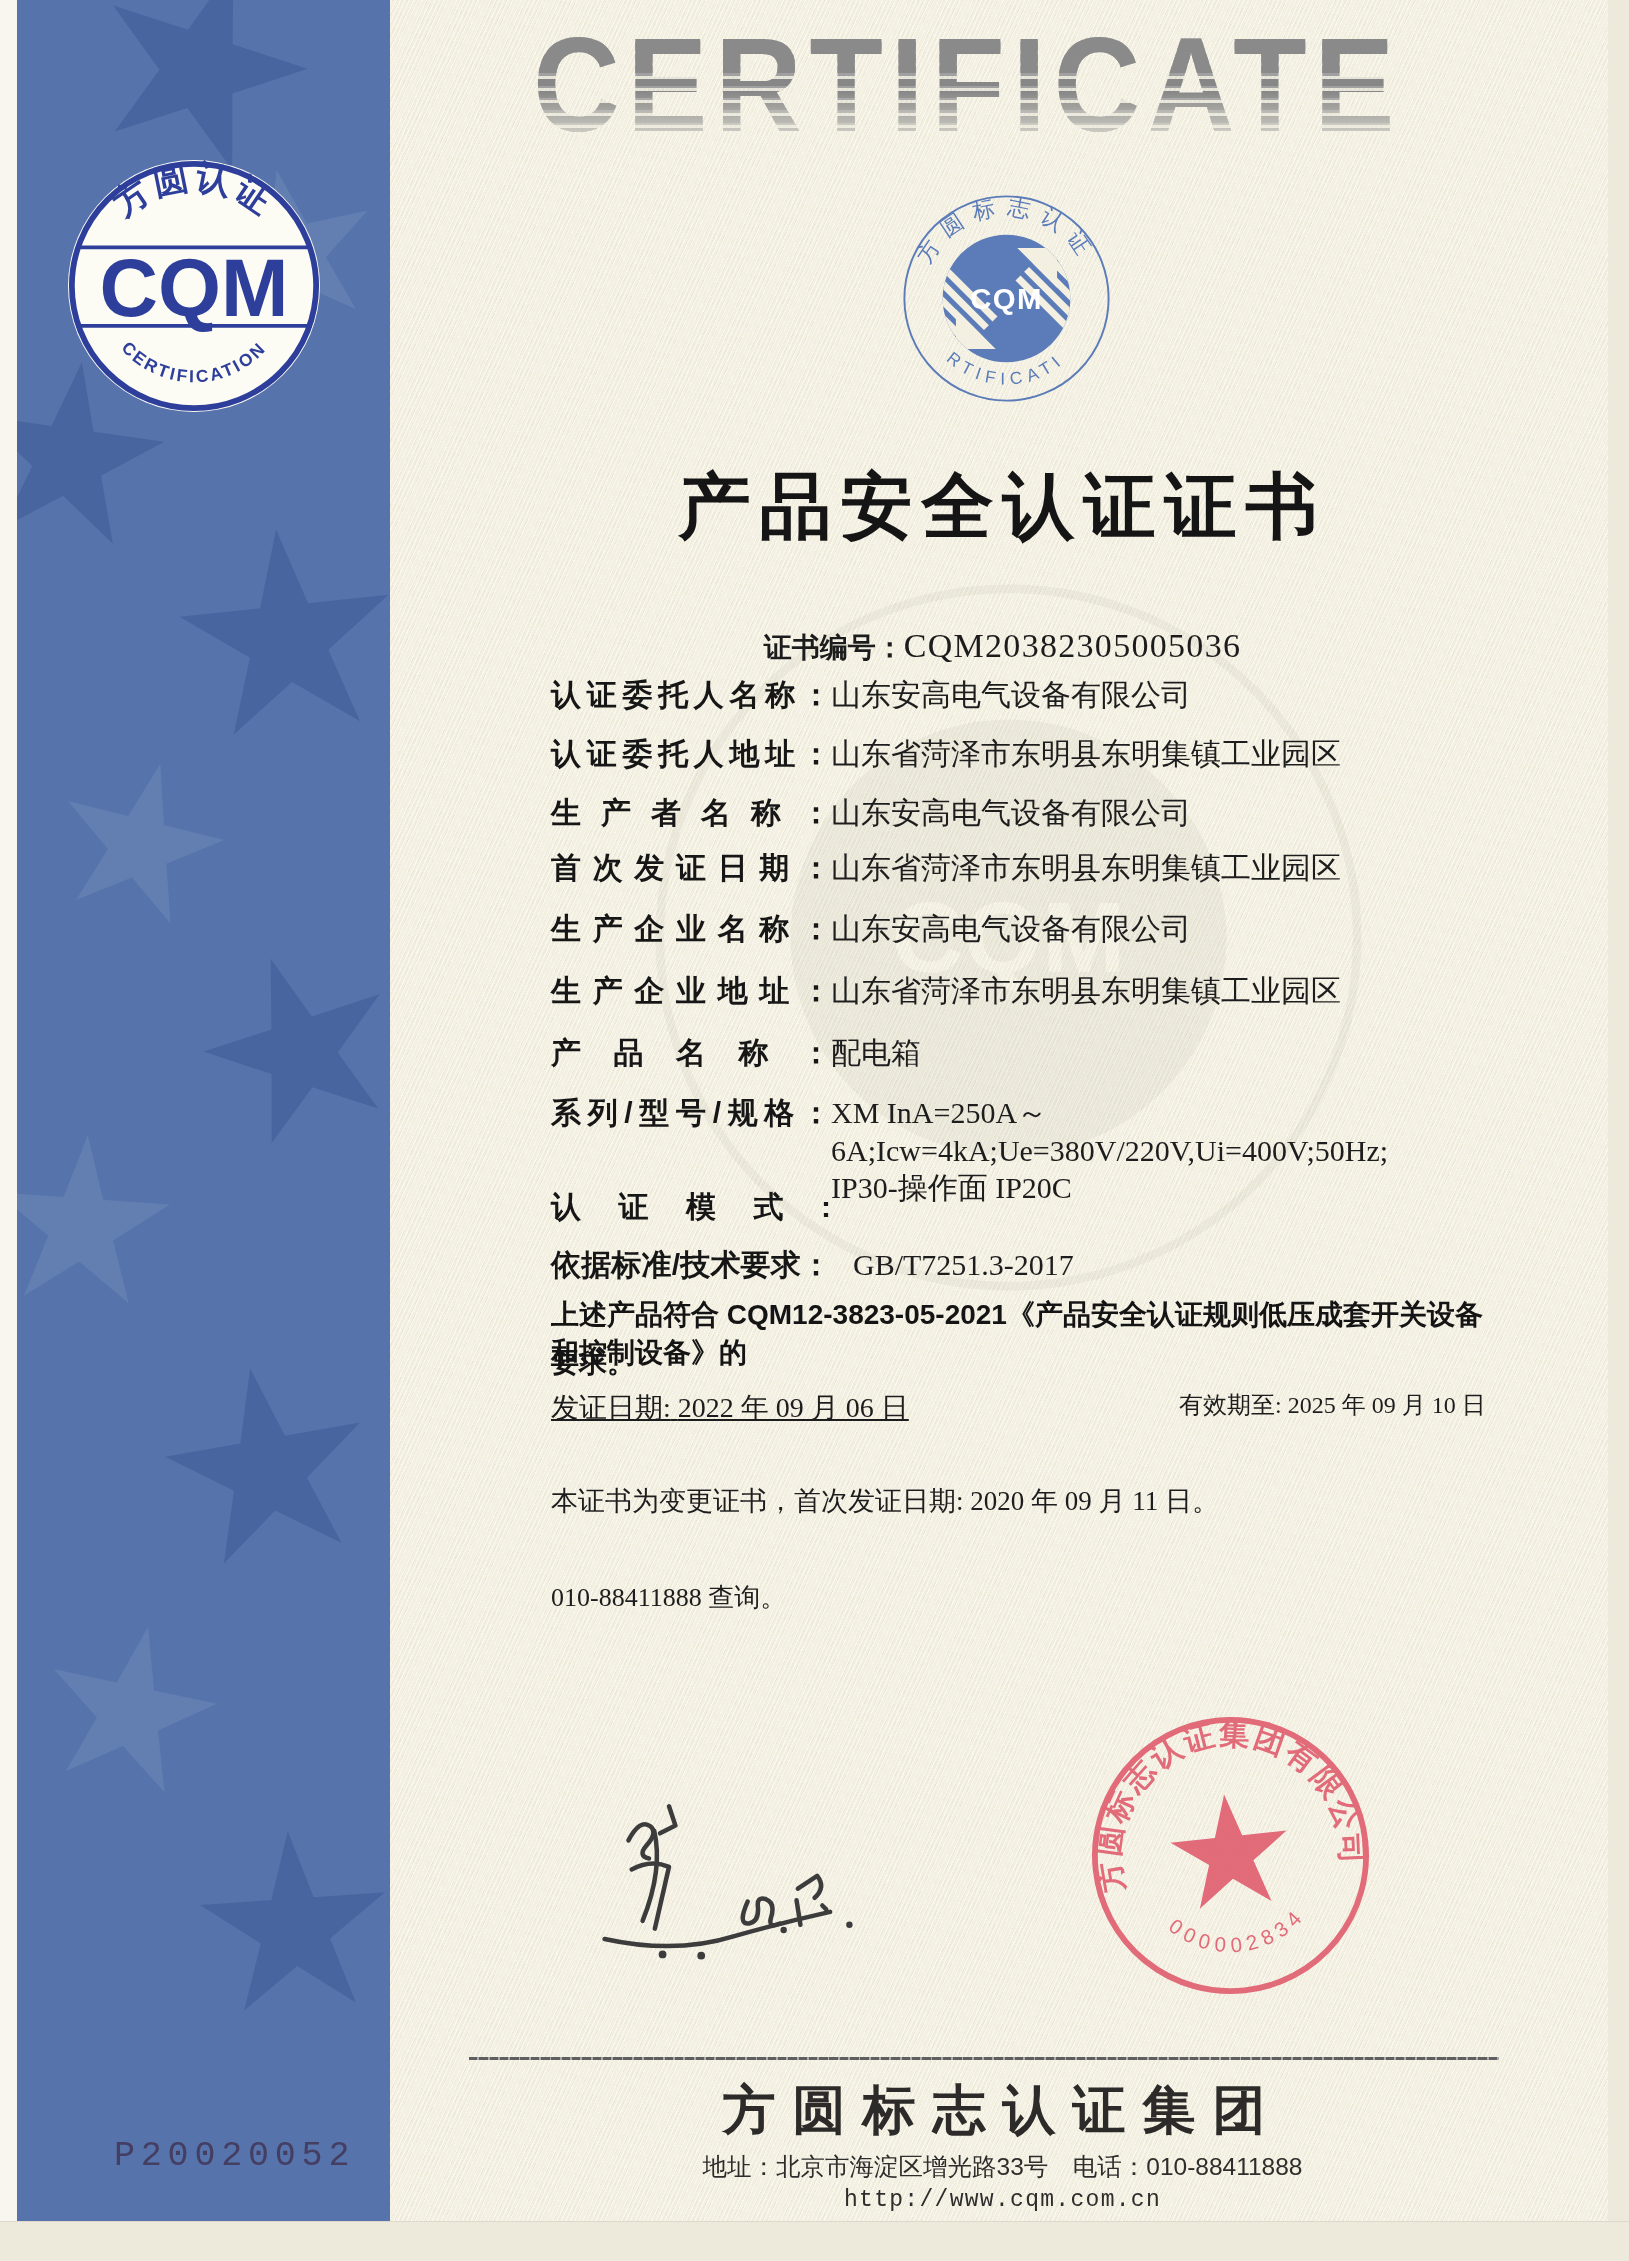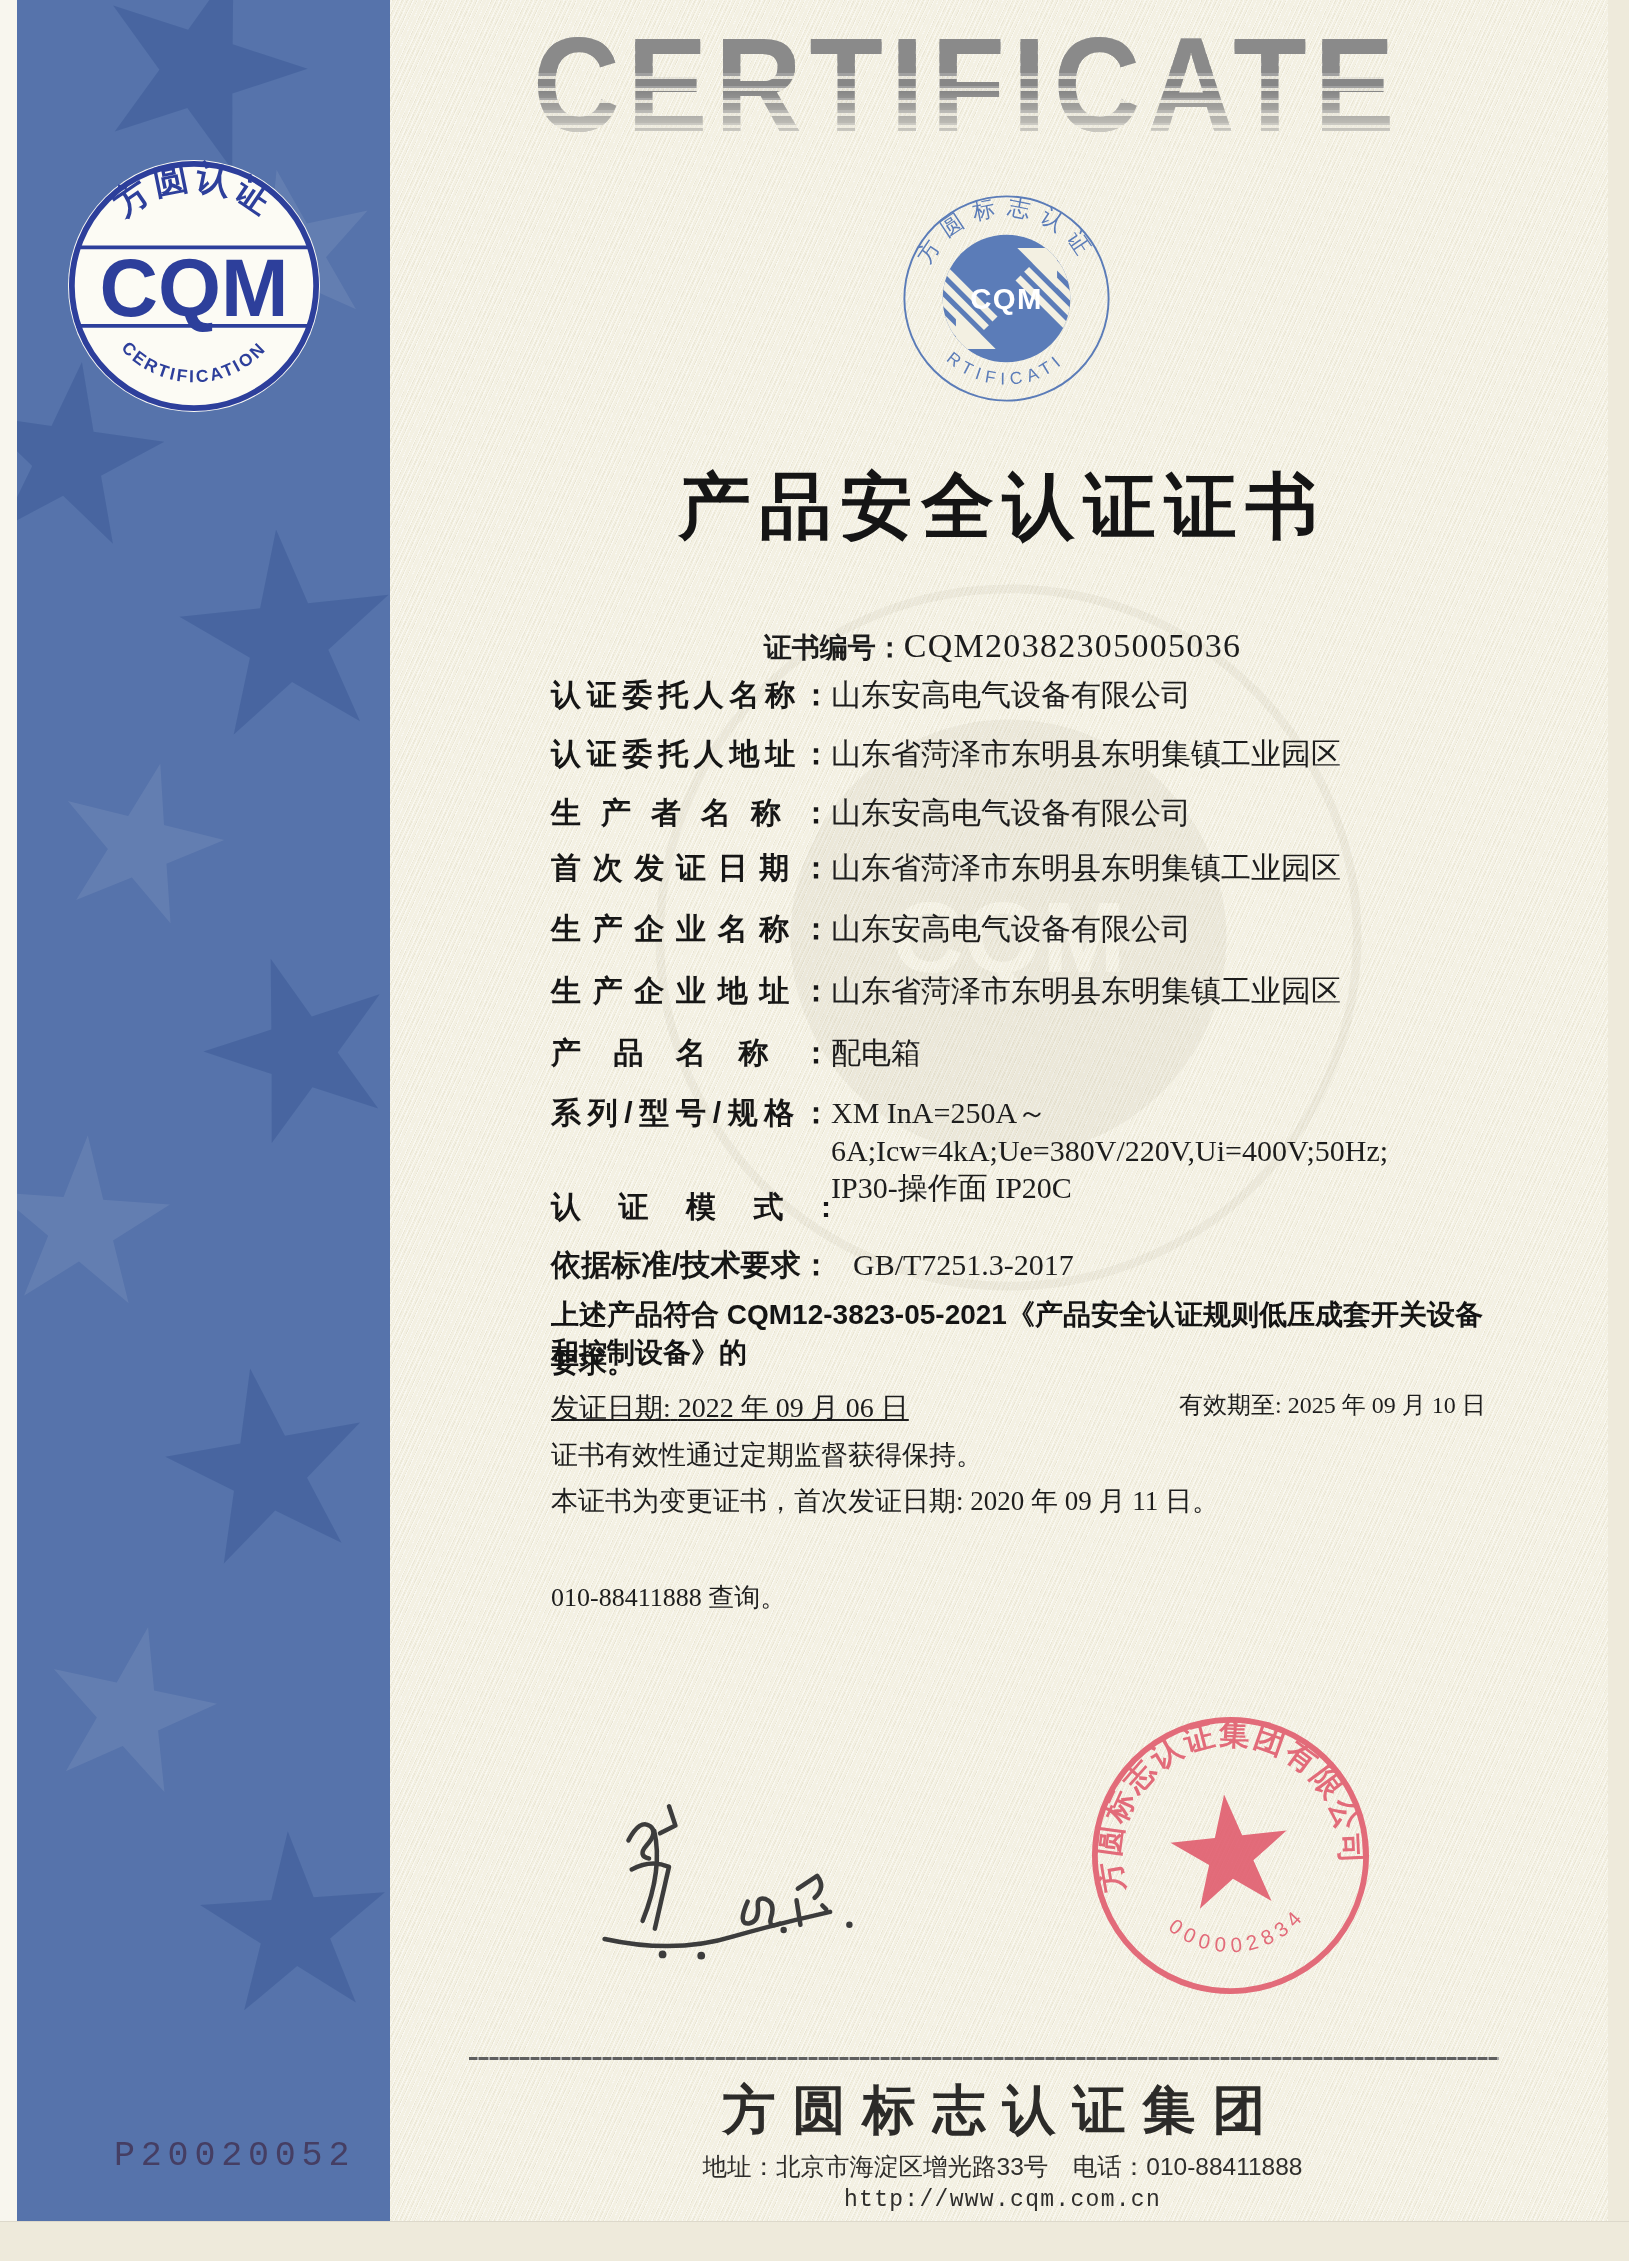--- a/index.html
+++ b/index.html
@@ -180,21 +180,20 @@
   <div class="para bold-sans" style="top:1296px;font-size:28px;">上述产品符合 CQM12-3823-05-2021《产品安全认证规则低压成套开关设备和控制设备》的</div>
   <div class="para bold-sans" style="top:1344px;font-size:28px;">要求。</div>
 
   <div class="para" style="top:1389px;font-size:28px;text-decoration:underline;">
     <span>发证日期:</span>
     <span>2022 年 09 月 06 日</span></div>
   <div class="para" style="top:1389px;left:1179px;width:387px;font-size:24px;">
     <span>有效期至:</span>
     <span>2025 年 09 月 10 日</span></div>
 
-  <div class="para" style="top:1437px;font-size:27px;">证书有效性通过定期监督获得保持。</div>
   <div class="para" style="top:1483px;font-size:27px;">本证书为变更证书，首次发证日期: 2020 年 09 月 11 日。</div>
   <div class="para" style="top:1580px;font-size:26px;">010-88411888 查询。</div>
 
   <svg class="sig" viewBox="0 0 430 290">
     <g fill="none" stroke="#3c3c3c" stroke-width="7" stroke-linecap="round" stroke-linejoin="round">
       <path d="M55,75 q18,-34 34,-22 q12,10 -6,30 q-14,16 4,20"></path>
       <path d="M118,22 l10,30 l-24,12"></path>
       <path d="M95,60 q14,60 -18,140"></path>
       <path d="M60,120 q30,-16 58,-4 l-22,96"></path>
       <path d="M18,228 q110,24 200,-4 q70,-20 150,-38"></path>

